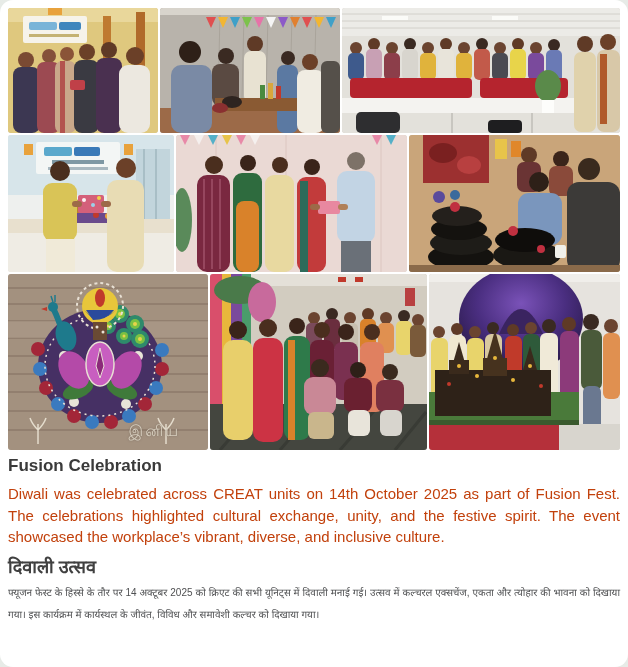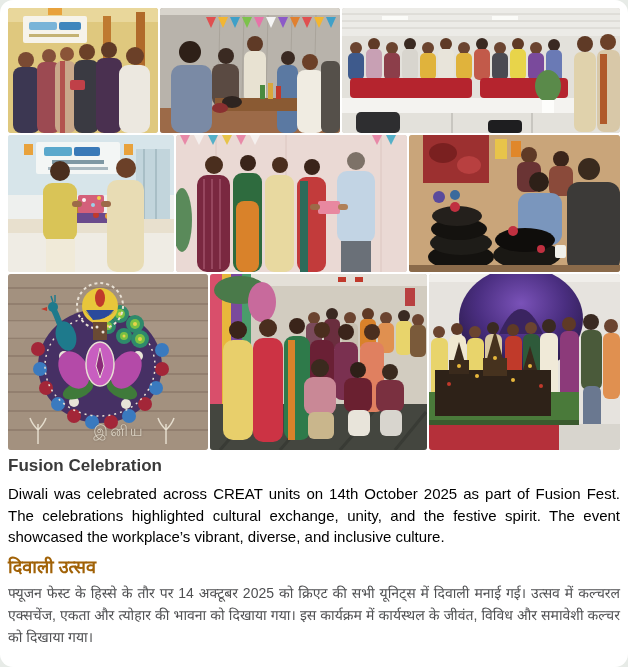--- a/index.html
+++ b/index.html
@@ -16,43 +16,43 @@
   .collage{
     position:absolute;left:8px;top:8px;width:612px;height:442px;
     background:#ffffff;
   }
   .ph{
     position:absolute;margin:0;padding:0;overflow:hidden;border-radius:3px;
     background:#cfcac2;
   }
   .ph svg{display:block;width:100%;height:100%;}
   .rangoli-text{
-    position:absolute;left:18px;right:28px;bottom:8px;text-align:center;
+    position:absolute;left:18px;right:28px;bottom:8px;text-align:right;
     color:#d9d0c0;font-size:15px;letter-spacing:2px;
     font-family:"Liberation Sans", sans-serif;
     text-shadow:0 0 2px rgba(90,80,70,.6);
     margin-left:32px;
   }
   .textblock{
     position:absolute;left:8px;right:8px;top:452px;
   }
   .h-en{
     margin:4px 0 6px 0;font-size:17px;line-height:20px;
     font-weight:bold;color:#3a3a3a;
   }
   .p-en{
-    margin:7px 0 8px 0;font-size:15px;line-height:21.5px;color:#000000;
+    margin:7px 0 8px 0;font-size:15px;line-height:21.5px;color:#c2410c;
     text-align:justify;
   }
   .h-hi{
     margin:2px 0 4px 0;font-size:18px;line-height:22px;
-    font-weight:bold;color:#a16207;
+    font-weight:bold;color:#404040;
   }
   .p-hi{
-    margin:0;font-size:14px;line-height:22px;color:#4f5052;
+    margin:0;font-size:10px;line-height:22px;color:#4f5052;
     text-align:justify;
   }
 </style>
 </head>
 <body>
 
 <div class="page">
 
   <div class="collage">
 

